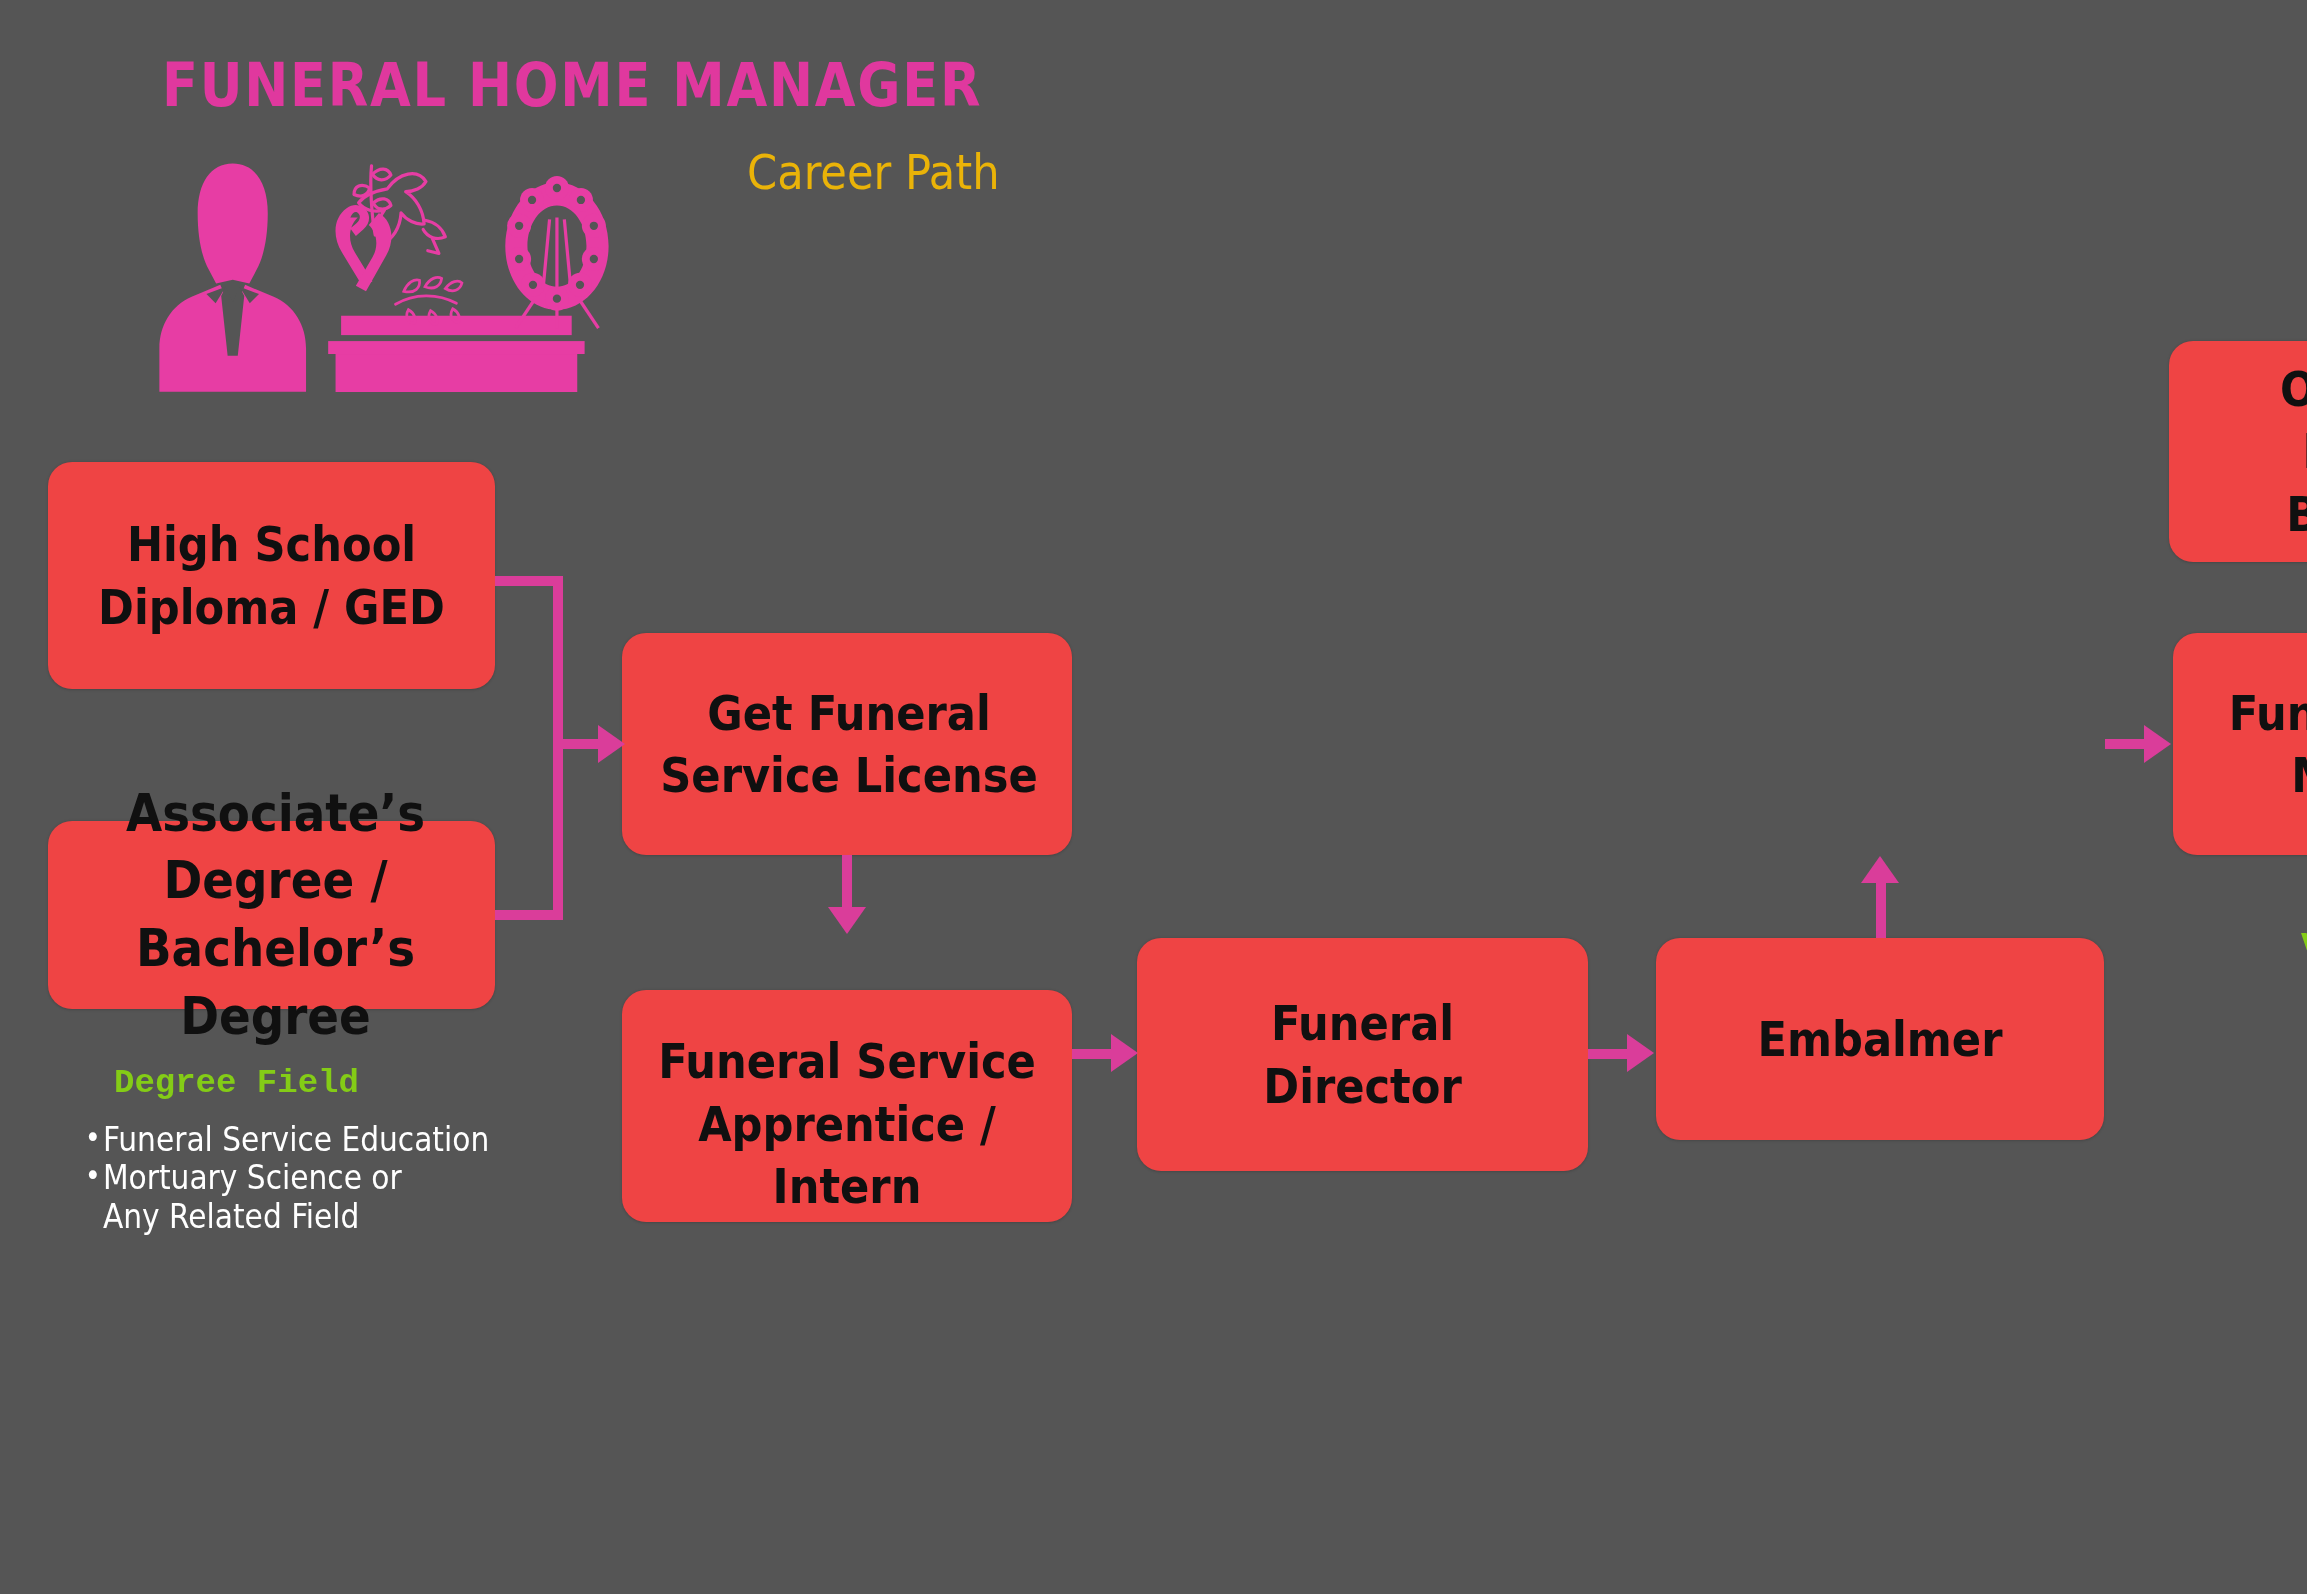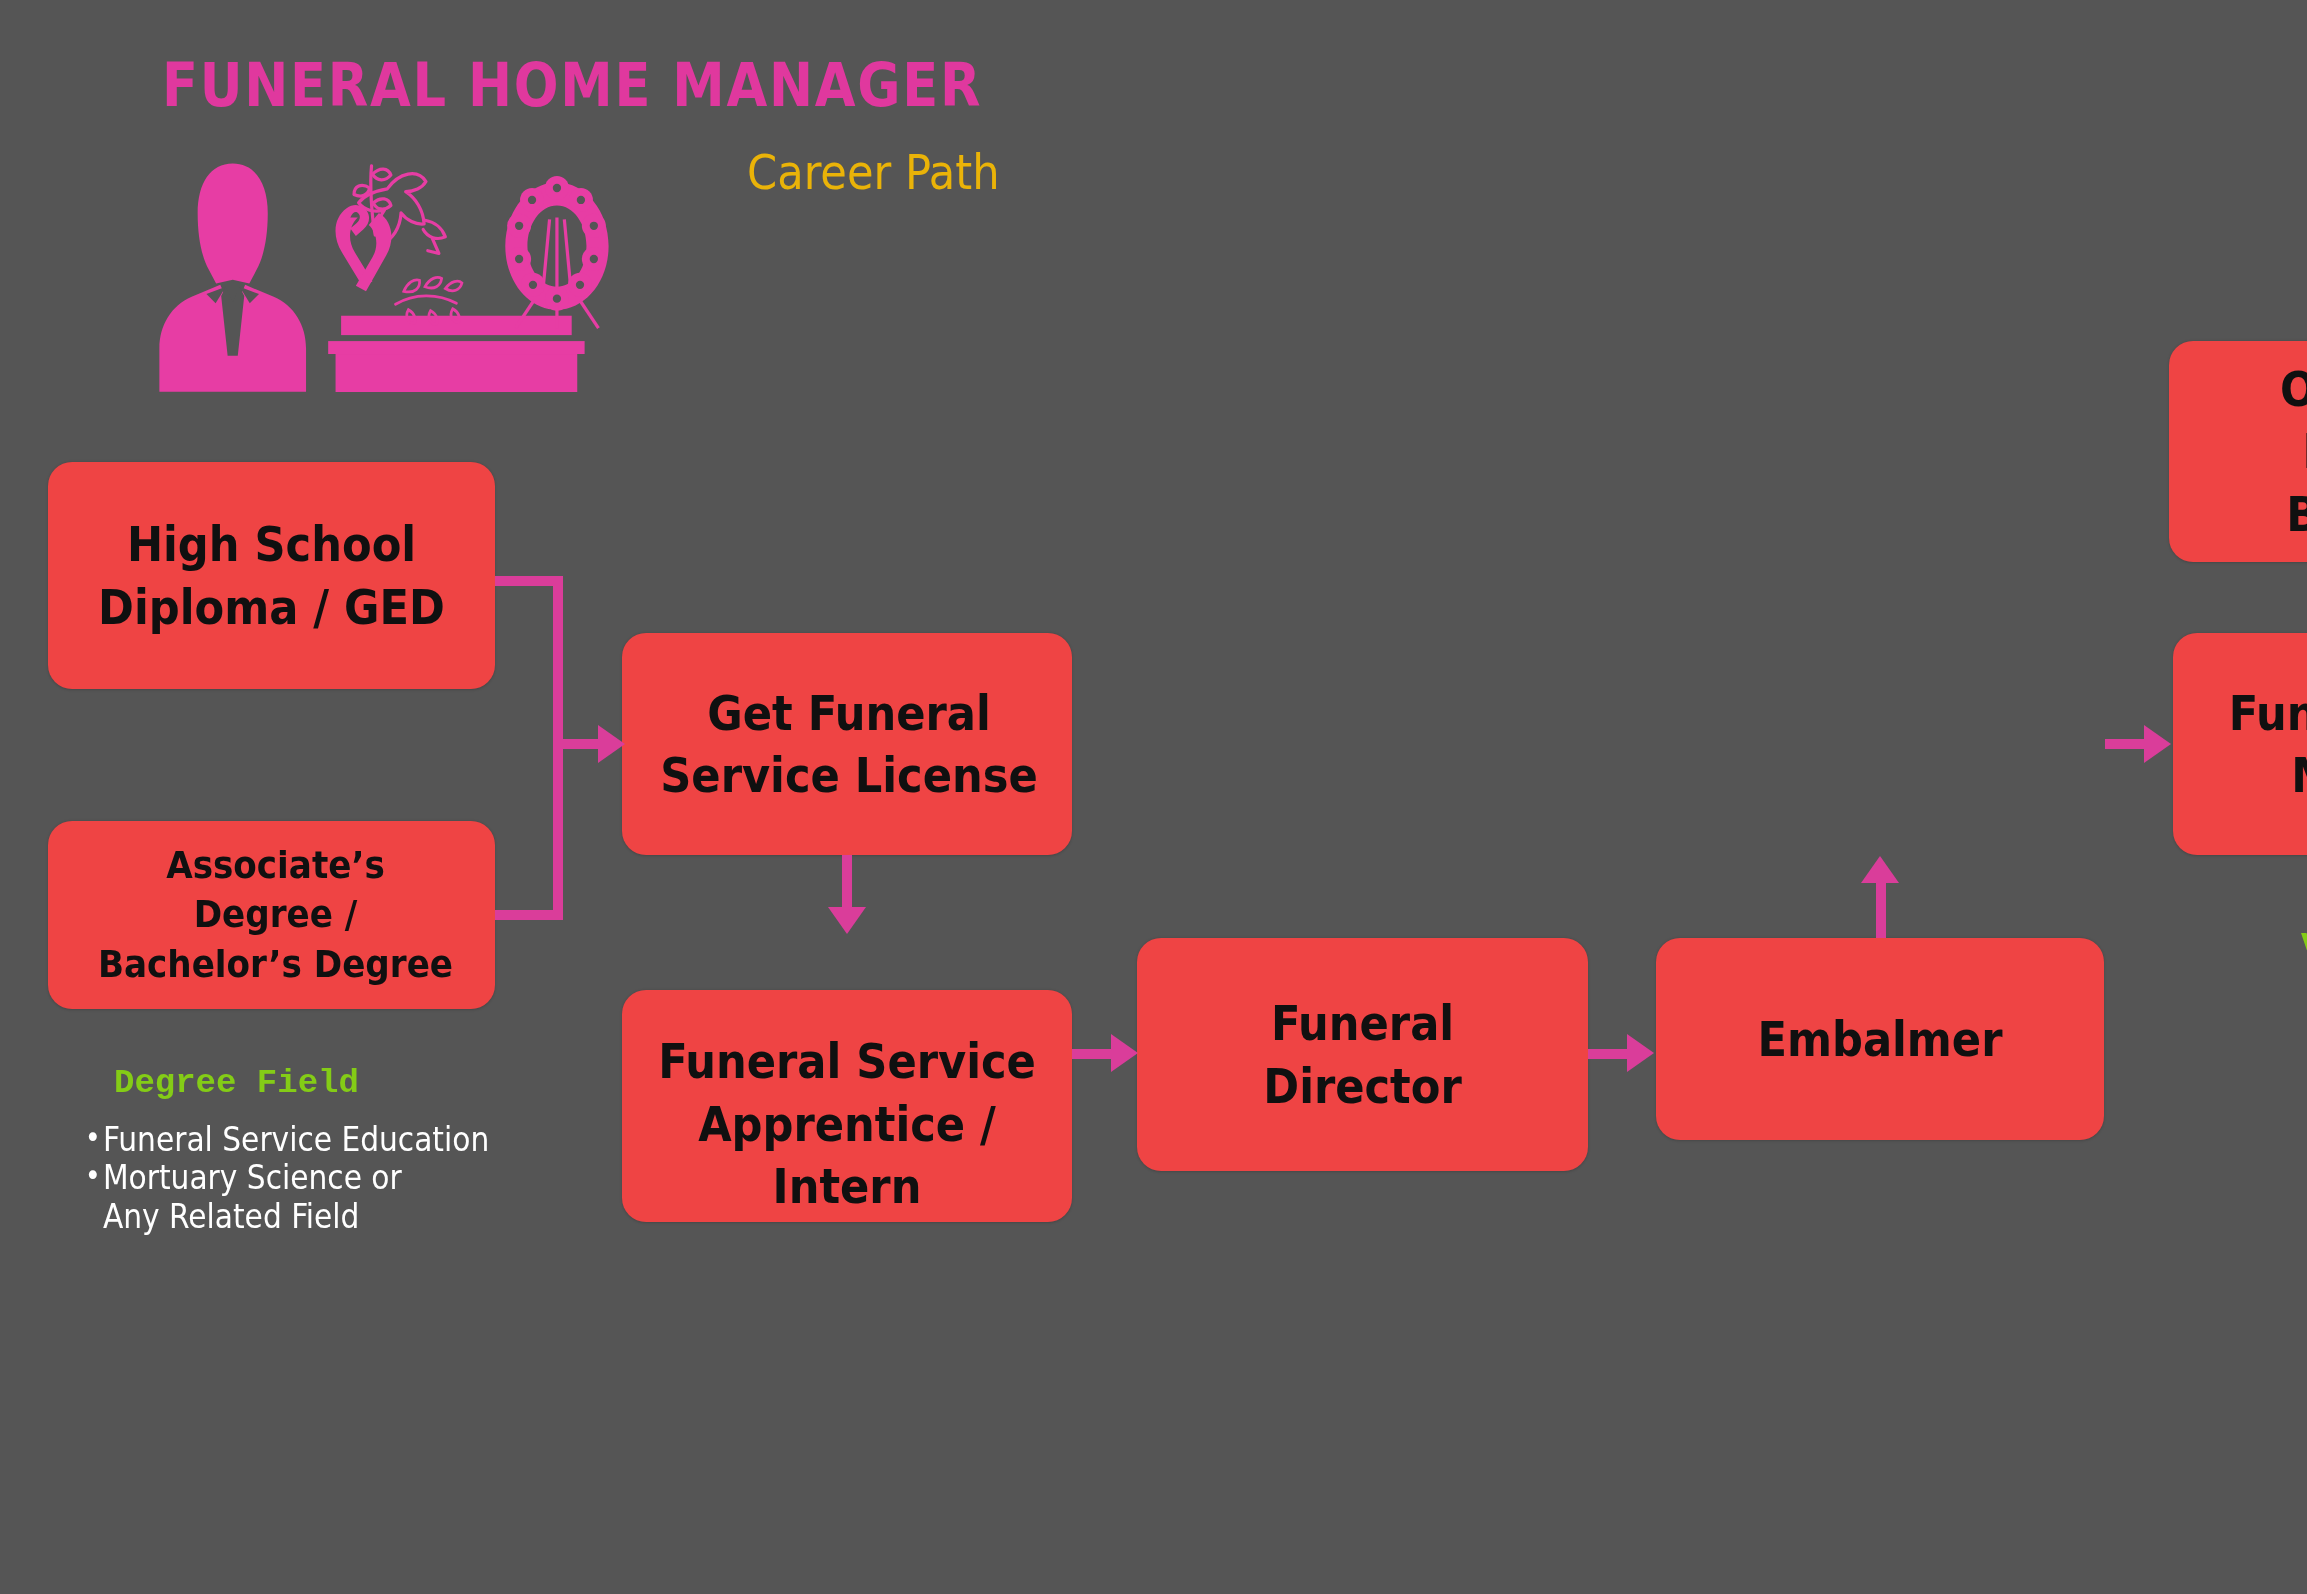--- a/index.html
+++ b/index.html
@@ -187,21 +187,21 @@
         </g>
       </g>
     </g>
   </svg>
 
   <div class="node" style="left:48px; top:462px; width:447px; height:227px;">
     <span style="white-space:pre-line">High School
 Diploma / GED</span>
   </div>
 
-  <div class="node" style="left:48px; top:821px; width:447px; height:188px; font-size:38px;padding-left:18px;">
+  <div class="node" style="left:48px; top:821px; width:447px; height:188px; font-size:52px;padding-left:18px;">
     <span style="white-space:pre-line">Associate’s
 Degree /
 Bachelor’s Degree</span>
   </div>
 
   <div class="node" style="left:622px; top:633px; width:450px; height:222px;padding-left:14px;">
     <span style="white-space:pre-line">Get Funeral
 Service License</span>
   </div>
 

